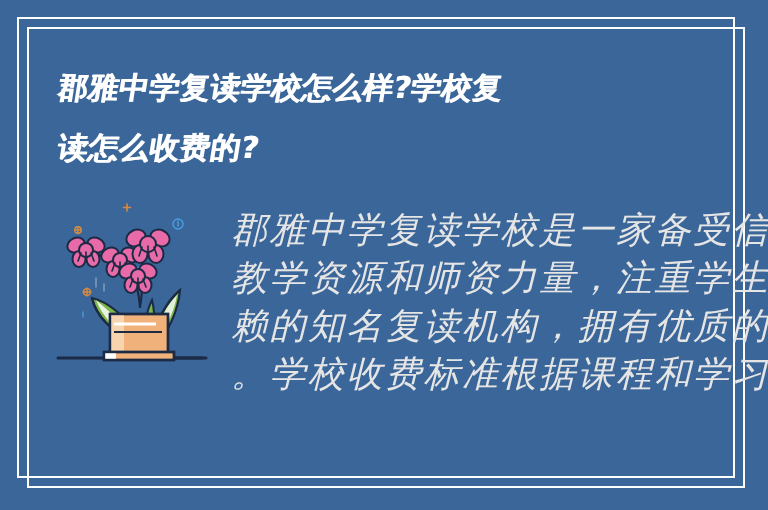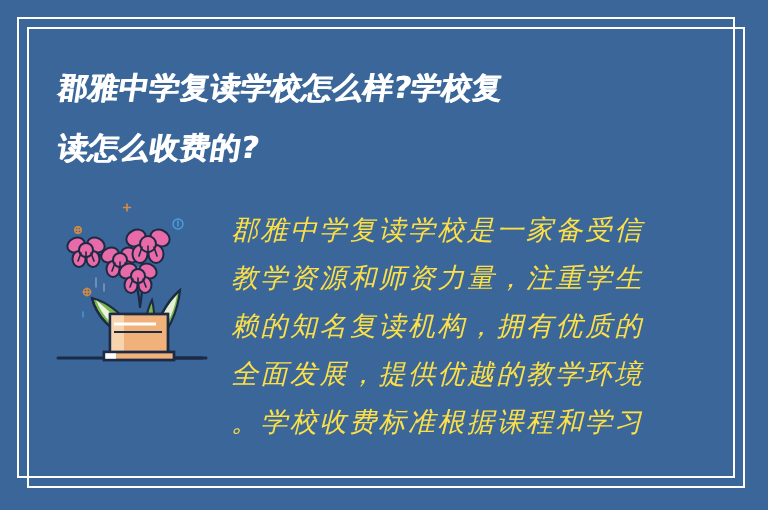--- a/index.html
+++ b/index.html
@@ -69,24 +69,24 @@
   }
   #illustration svg { display: block; }
   
   #body-text {
     position: absolute;
     left: 231px;
     top: 206px;
     width: 420px;
   }
   .body-line {
-    color: #fde047;
+    color: #e5e5e5;
     font-family: "DejaVu Serif", serif;
     font-style: italic;
-    font-size: 27px;
+    font-size: 36px;
     line-height: 48px;
     letter-spacing: 2.5px;
     white-space: nowrap;
   }
 </style>
 </head>
 <body>
 
 <div id="card">
 
@@ -213,17 +213,16 @@
         <rect x="52" y="160" width="12" height="8" fill="#ffffff" stroke="none"></rect>
         <rect x="52" y="160" width="70" height="8" fill="none" stroke="#1d2a44" stroke-width="2.4"></rect>
       </g>
     </svg>
   </div>
 
   <div id="body-text">
     <div class="body-line">郡雅中学复读学校是一家备受信</div>
     <div class="body-line">教学资源和师资力量，注重学生</div>
     <div class="body-line">赖的知名复读机构，拥有优质的</div>
-    <div class="body-line">全面发展，提供优越的教学环境</div>
     <div class="body-line">。学校收费标准根据课程和学习</div>
   </div>
 
 </div>
 
 </body></html>

